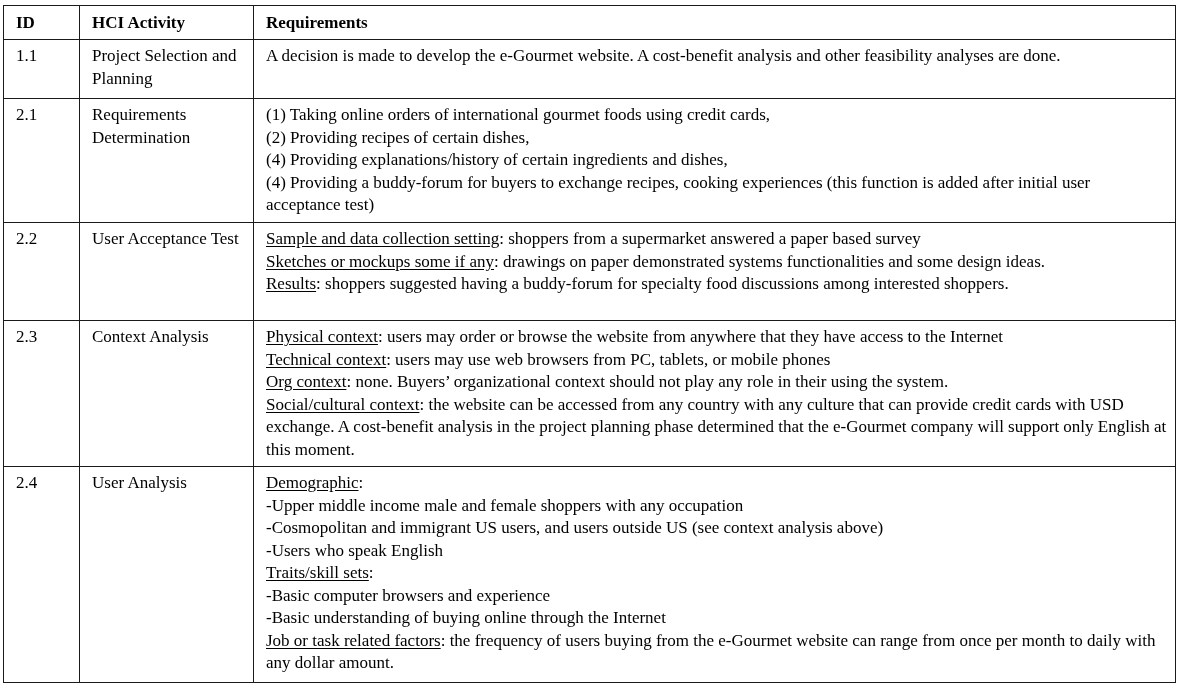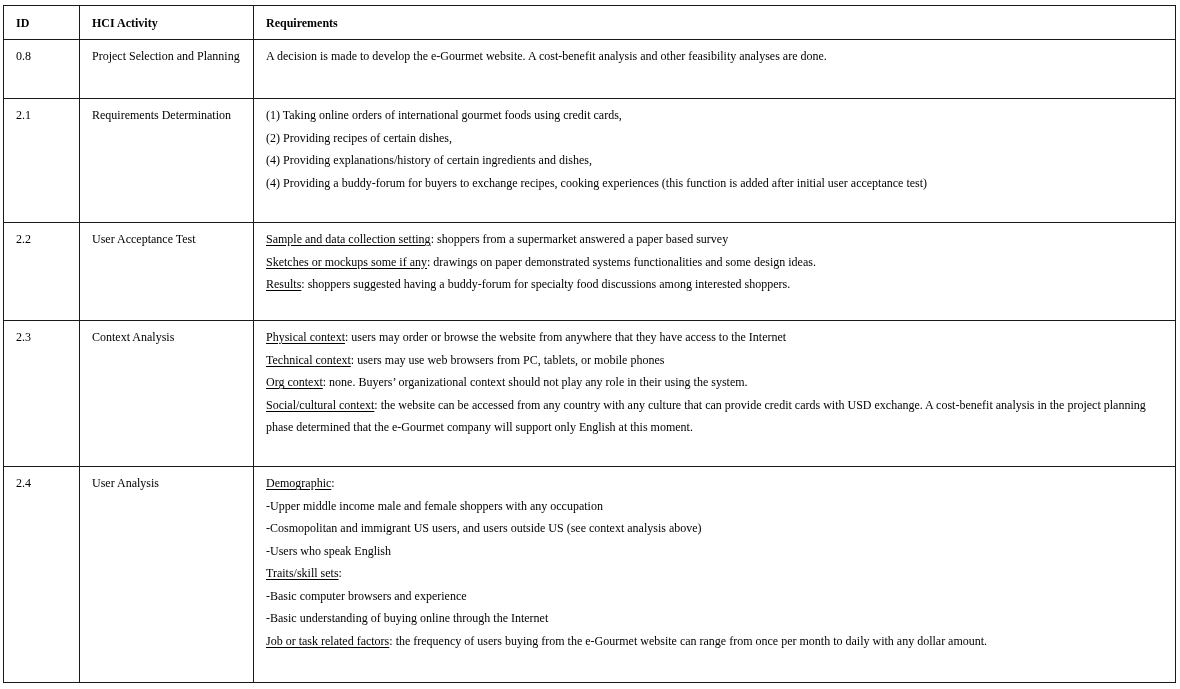--- a/index.html
+++ b/index.html
@@ -15,21 +15,21 @@
       font-family: "Liberation Serif", "DejaVu Serif", serif;
       color: #000;
     }
     table.deliv {
       position: absolute;
       left: 3px;
       top: 5px;
       width: 1172px;
       border-collapse: collapse;
       table-layout: fixed;
-      font-size: 12px;
+      font-size: 17px;
       line-height: 22.5px;
     }
     table.deliv td, table.deliv th {
       border: 1.5px solid #1a1a1a;
       vertical-align: top;
       padding: 0;
       text-align: left;
     }
     col.c-id { width: 76px; }
     col.c-act { width: 174px; }
@@ -71,21 +71,21 @@
         </th>
       <th>
           <div class="cell">Requirements</div>
         </th>
     </tr>
   </thead>
   <tbody id="table-body">
 
     <tr class="r-1-1">
       <td>
-          <div class="cell">0.8</div>
+          <div class="cell">1.1</div>
         </td>
       <td>
           <div class="cell">Project Selection and Planning</div>
         </td>
       <td>
         <div class="cell">
           <span class="line"><span class="u"></span><span>A decision is made to develop the e-Gourmet website. A cost-benefit analysis and other feasibility analyses are done.</span></span>
         </div>
       </td>
     </tr>

